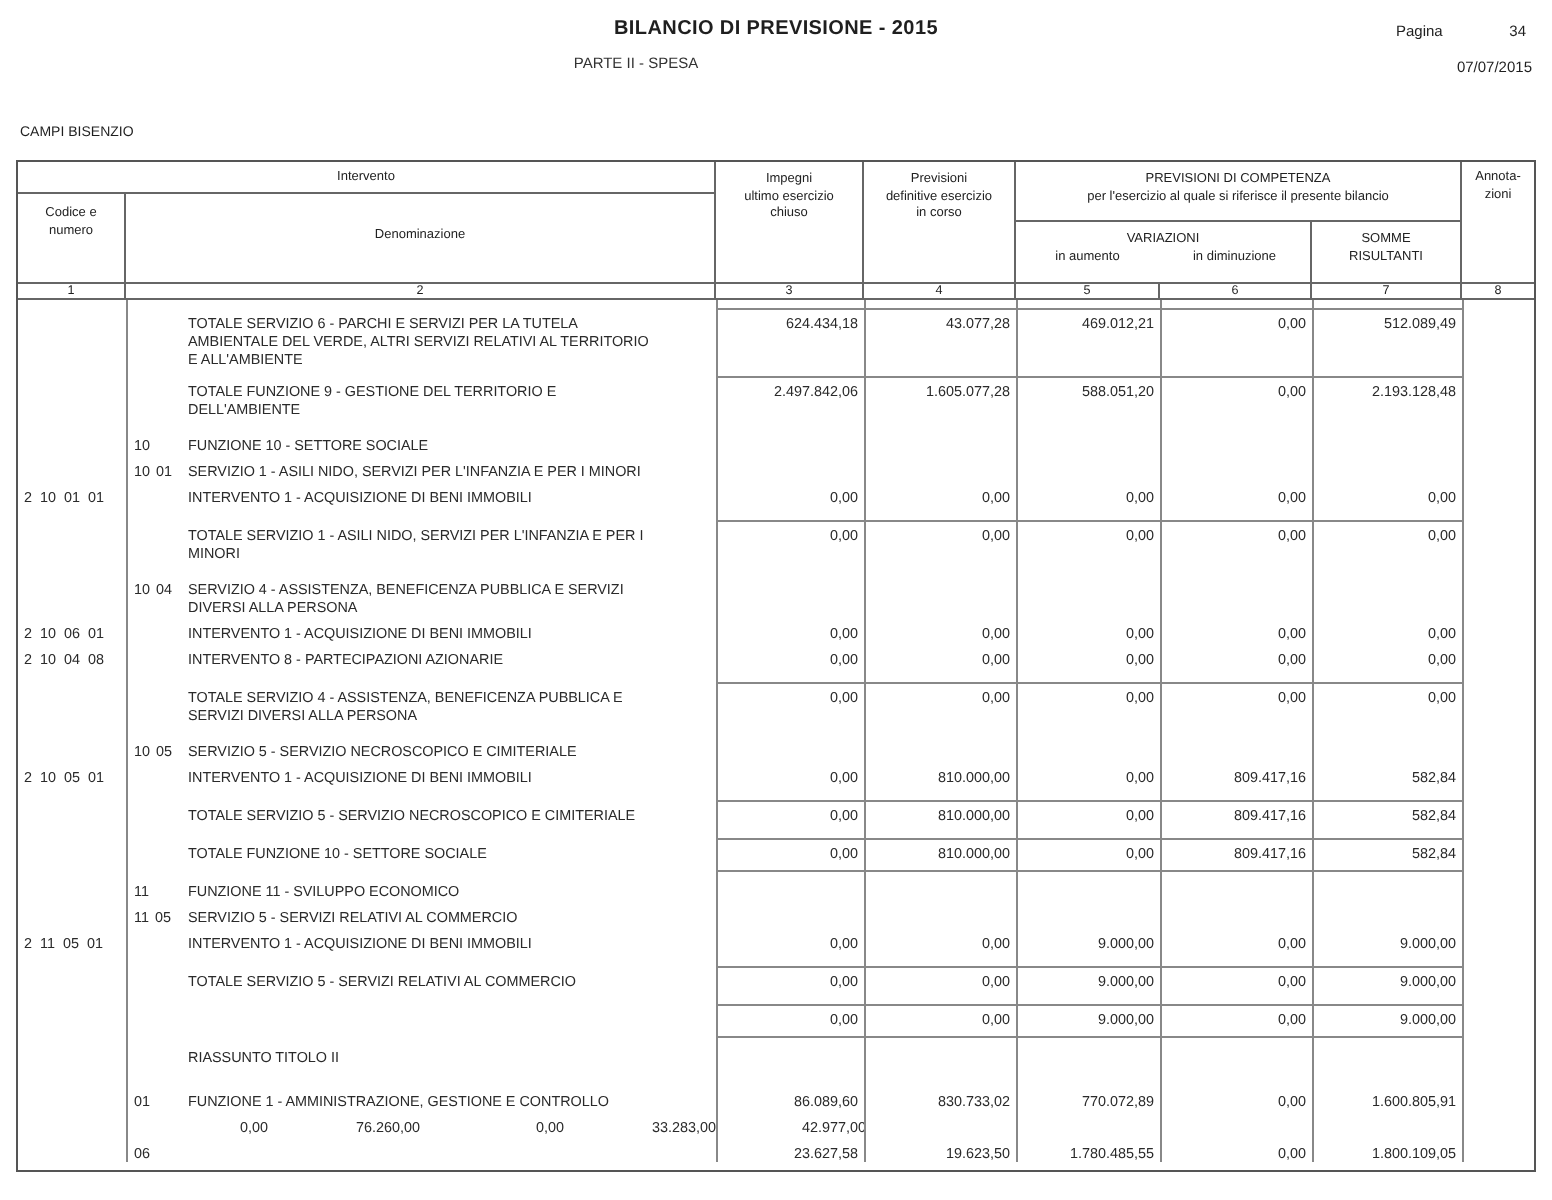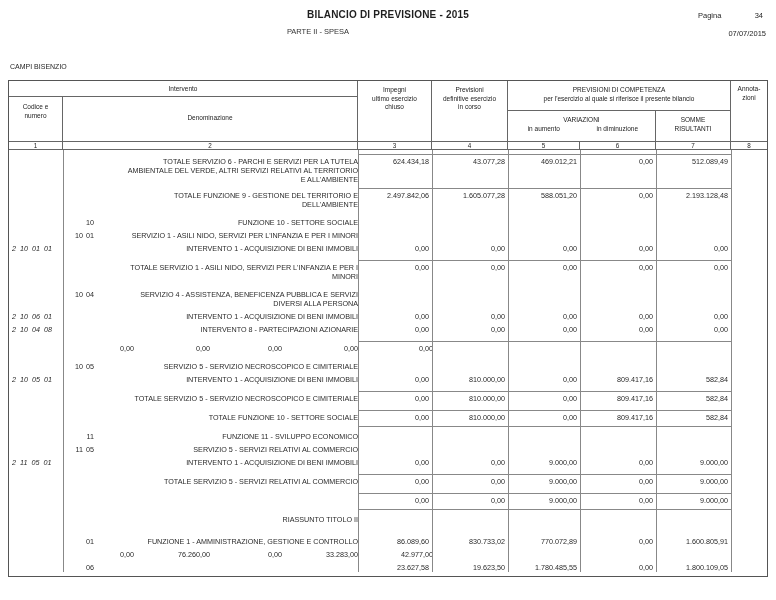--- a/index.html
+++ b/index.html
@@ -50,22 +50,22 @@
 
   
   .tbody { position:relative; min-height:420px; font-size:7.2px; line-height:9px;
            padding-top:2px; box-sizing:border-box; color:#2a2a2a; }
   .vline { position:absolute; top:0; bottom:0; width:1px; background:#888; }
   .hrule { height:0; border-top:1px solid #888; margin-left:349px; width:373px; }
   .gap { width:1px; }
   .row { display:flex; align-items:flex-start; margin-bottom:4px; }
   .row.after-rule { padding-top:2px; }
   .cell { box-sizing:border-box; flex:0 0 auto; }
-  .c-code  { width:54px; padding-left:3px; white-space:pre; word-spacing:2px;font-style:italic; }
-  .c-denom { width:295px; display:flex; padding-left:4px;text-align:right; }
+  .c-code  { width:54px; padding-left:3px; white-space:pre; word-spacing:2px; }
+  .c-denom { width:295px; display:flex; padding-left:4px; }
   .c-prefix{ flex:0 0 27px; white-space:pre; word-spacing:1px; }
   .c-dtext { flex:1; white-space:pre; }
   .c-num { text-align:right; padding-right:3px; }
   .c-n0{width:74px}.c-n1{width:76px}.c-n2{width:72px}.c-n3{width:76px}.c-n4{width:75px}
   .c-annot { width:37px; }
 </style>
 </head>
 <body>
 
 <div class="doc-title">BILANCIO DI PREVISIONE - 2015</div>
@@ -251,20 +251,25 @@
         <div class="cell c-num c-n1">0,00</div>
         <div class="cell c-num c-n2">0,00</div>
         <div class="cell c-num c-n3">0,00</div>
         <div class="cell c-num c-n4">0,00</div>
         <div class="cell c-annot"></div>
       </div>
       <div class="gap" style="height: 3px;"></div>
       <div class="hrule"></div>
       <div class="row after-rule">
         <div class="cell c-code"></div>
+        <div class="cell c-denom">
+          <span class="c-prefix"></span>
+          <div class="c-dtext">TOTALE SERVIZIO 4 - ASSISTENZA, BENEFICENZA PUBBLICA E
+SERVIZI DIVERSI ALLA PERSONA</div>
+        </div>
         <div class="cell c-num c-n0">0,00</div>
         <div class="cell c-num c-n1">0,00</div>
         <div class="cell c-num c-n2">0,00</div>
         <div class="cell c-num c-n3">0,00</div>
         <div class="cell c-num c-n4">0,00</div>
         <div class="cell c-annot"></div>
       </div>
       <div class="gap" style="height: 5px;"></div>
       <div class="row">
         <div class="cell c-code"></div>

